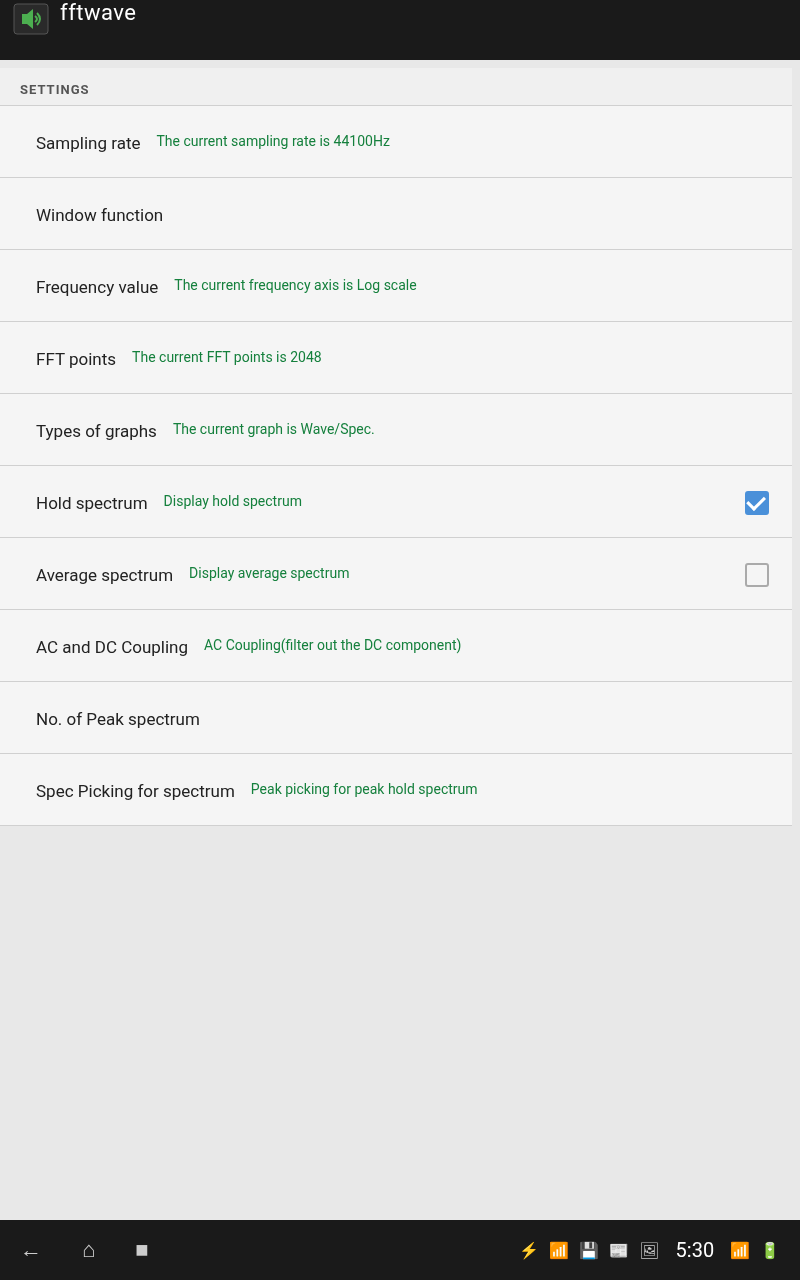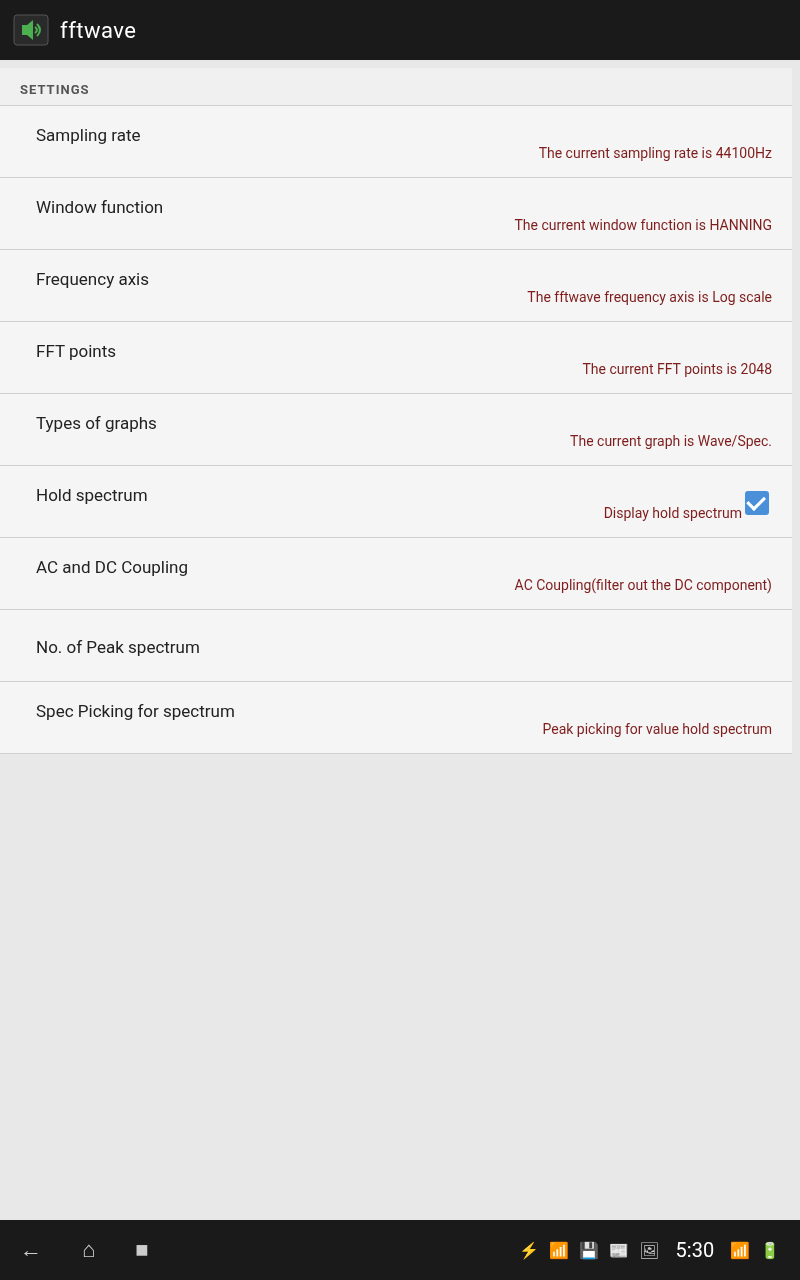--- a/index.html
+++ b/index.html
@@ -11,21 +11,21 @@
       overflow: hidden;
       position: relative;
     }
 
     
     #topbar {
       width: 800px;
       height: 60px;
       background: #1a1a1a;
       display: flex;
-      align-items: center;
+      align-items: flex-start;
       padding: 0 12px;
       gap: 10px;
     }
     #app-icon {
       width: 38px;
       height: 38px;
       position: relative;
     }
     #app-title {
       color: #ffffff;
@@ -62,32 +62,32 @@
       justify-content: space-between;
       padding: 16px 20px 14px 36px;
       border-bottom: 1px solid #d0d0d0;
       background: #f5f5f5;
       cursor: pointer;
       min-height: 72px;
     }
 
     .setting-text {
       display: flex;
-      flex-direction: column;
-      gap: 0;
+      flex-direction: row;
+      gap: 16px;
       flex: 1;
     }
     .setting-title {
       font-size: 17px;
       color: #222222;
       font-weight: 400;
     }
     .setting-subtitle {
       font-size: 14px;
-      color: #7f1d1d;
+      color: #15803d;
       text-align: right;
     }
 
     .checkbox-container {
       width: 30px;
       height: 30px;
       display: flex;
       align-items: center;
       justify-content: center;
     }
@@ -192,27 +192,26 @@
     <div id="settings-list">
         <div class="setting-item">
           <div class="setting-text">
             <span class="setting-title">Sampling rate</span>
             <span class="setting-subtitle">The current sampling rate is 44100Hz</span>
           </div>
         </div>
         <div class="setting-item">
           <div class="setting-text">
             <span class="setting-title">Window function</span>
-            <span class="setting-subtitle">The current window function is HANNING</span>
-          </div>
-        </div>
-        <div class="setting-item">
-          <div class="setting-text">
-            <span class="setting-title">Frequency axis</span>
-            <span class="setting-subtitle">The fftwave frequency axis is Log scale</span>
+          </div>
+        </div>
+        <div class="setting-item">
+          <div class="setting-text">
+            <span class="setting-title">Frequency value</span>
+            <span class="setting-subtitle">The current frequency axis is Log scale</span>
           </div>
         </div>
         <div class="setting-item">
           <div class="setting-text">
             <span class="setting-title">FFT points</span>
             <span class="setting-subtitle">The current FFT points is 2048</span>
           </div>
         </div>
         <div class="setting-item">
           <div class="setting-text">
@@ -224,33 +223,42 @@
           <div class="setting-text">
             <span class="setting-title">Hold spectrum</span>
             <span class="setting-subtitle">Display hold spectrum</span>
           </div>
           <div class="checkbox-container">
             <div class="checkbox-checked"></div>
           </div>
         </div>
         <div class="setting-item">
           <div class="setting-text">
+            <span class="setting-title">Average spectrum</span>
+            <span class="setting-subtitle">Display average spectrum</span>
+          </div>
+          <div class="checkbox-container">
+            <div class="checkbox-unchecked"></div>
+          </div>
+        </div>
+        <div class="setting-item">
+          <div class="setting-text">
             <span class="setting-title">AC and DC Coupling</span>
             <span class="setting-subtitle">AC Coupling(filter out the DC component)</span>
           </div>
         </div>
         <div class="setting-item">
           <div class="setting-text">
             <span class="setting-title">No. of Peak spectrum</span>
           </div>
         </div>
         <div class="setting-item">
           <div class="setting-text">
             <span class="setting-title">Spec Picking for spectrum</span>
-            <span class="setting-subtitle">Peak picking for value hold spectrum</span>
+            <span class="setting-subtitle">Peak picking for peak hold spectrum</span>
           </div>
         </div>
       </div>
   </div>
 </div>
 
 <div id="bottom-bar">
   <div id="nav-left">
 
     <span class="nav-icon">←</span>

